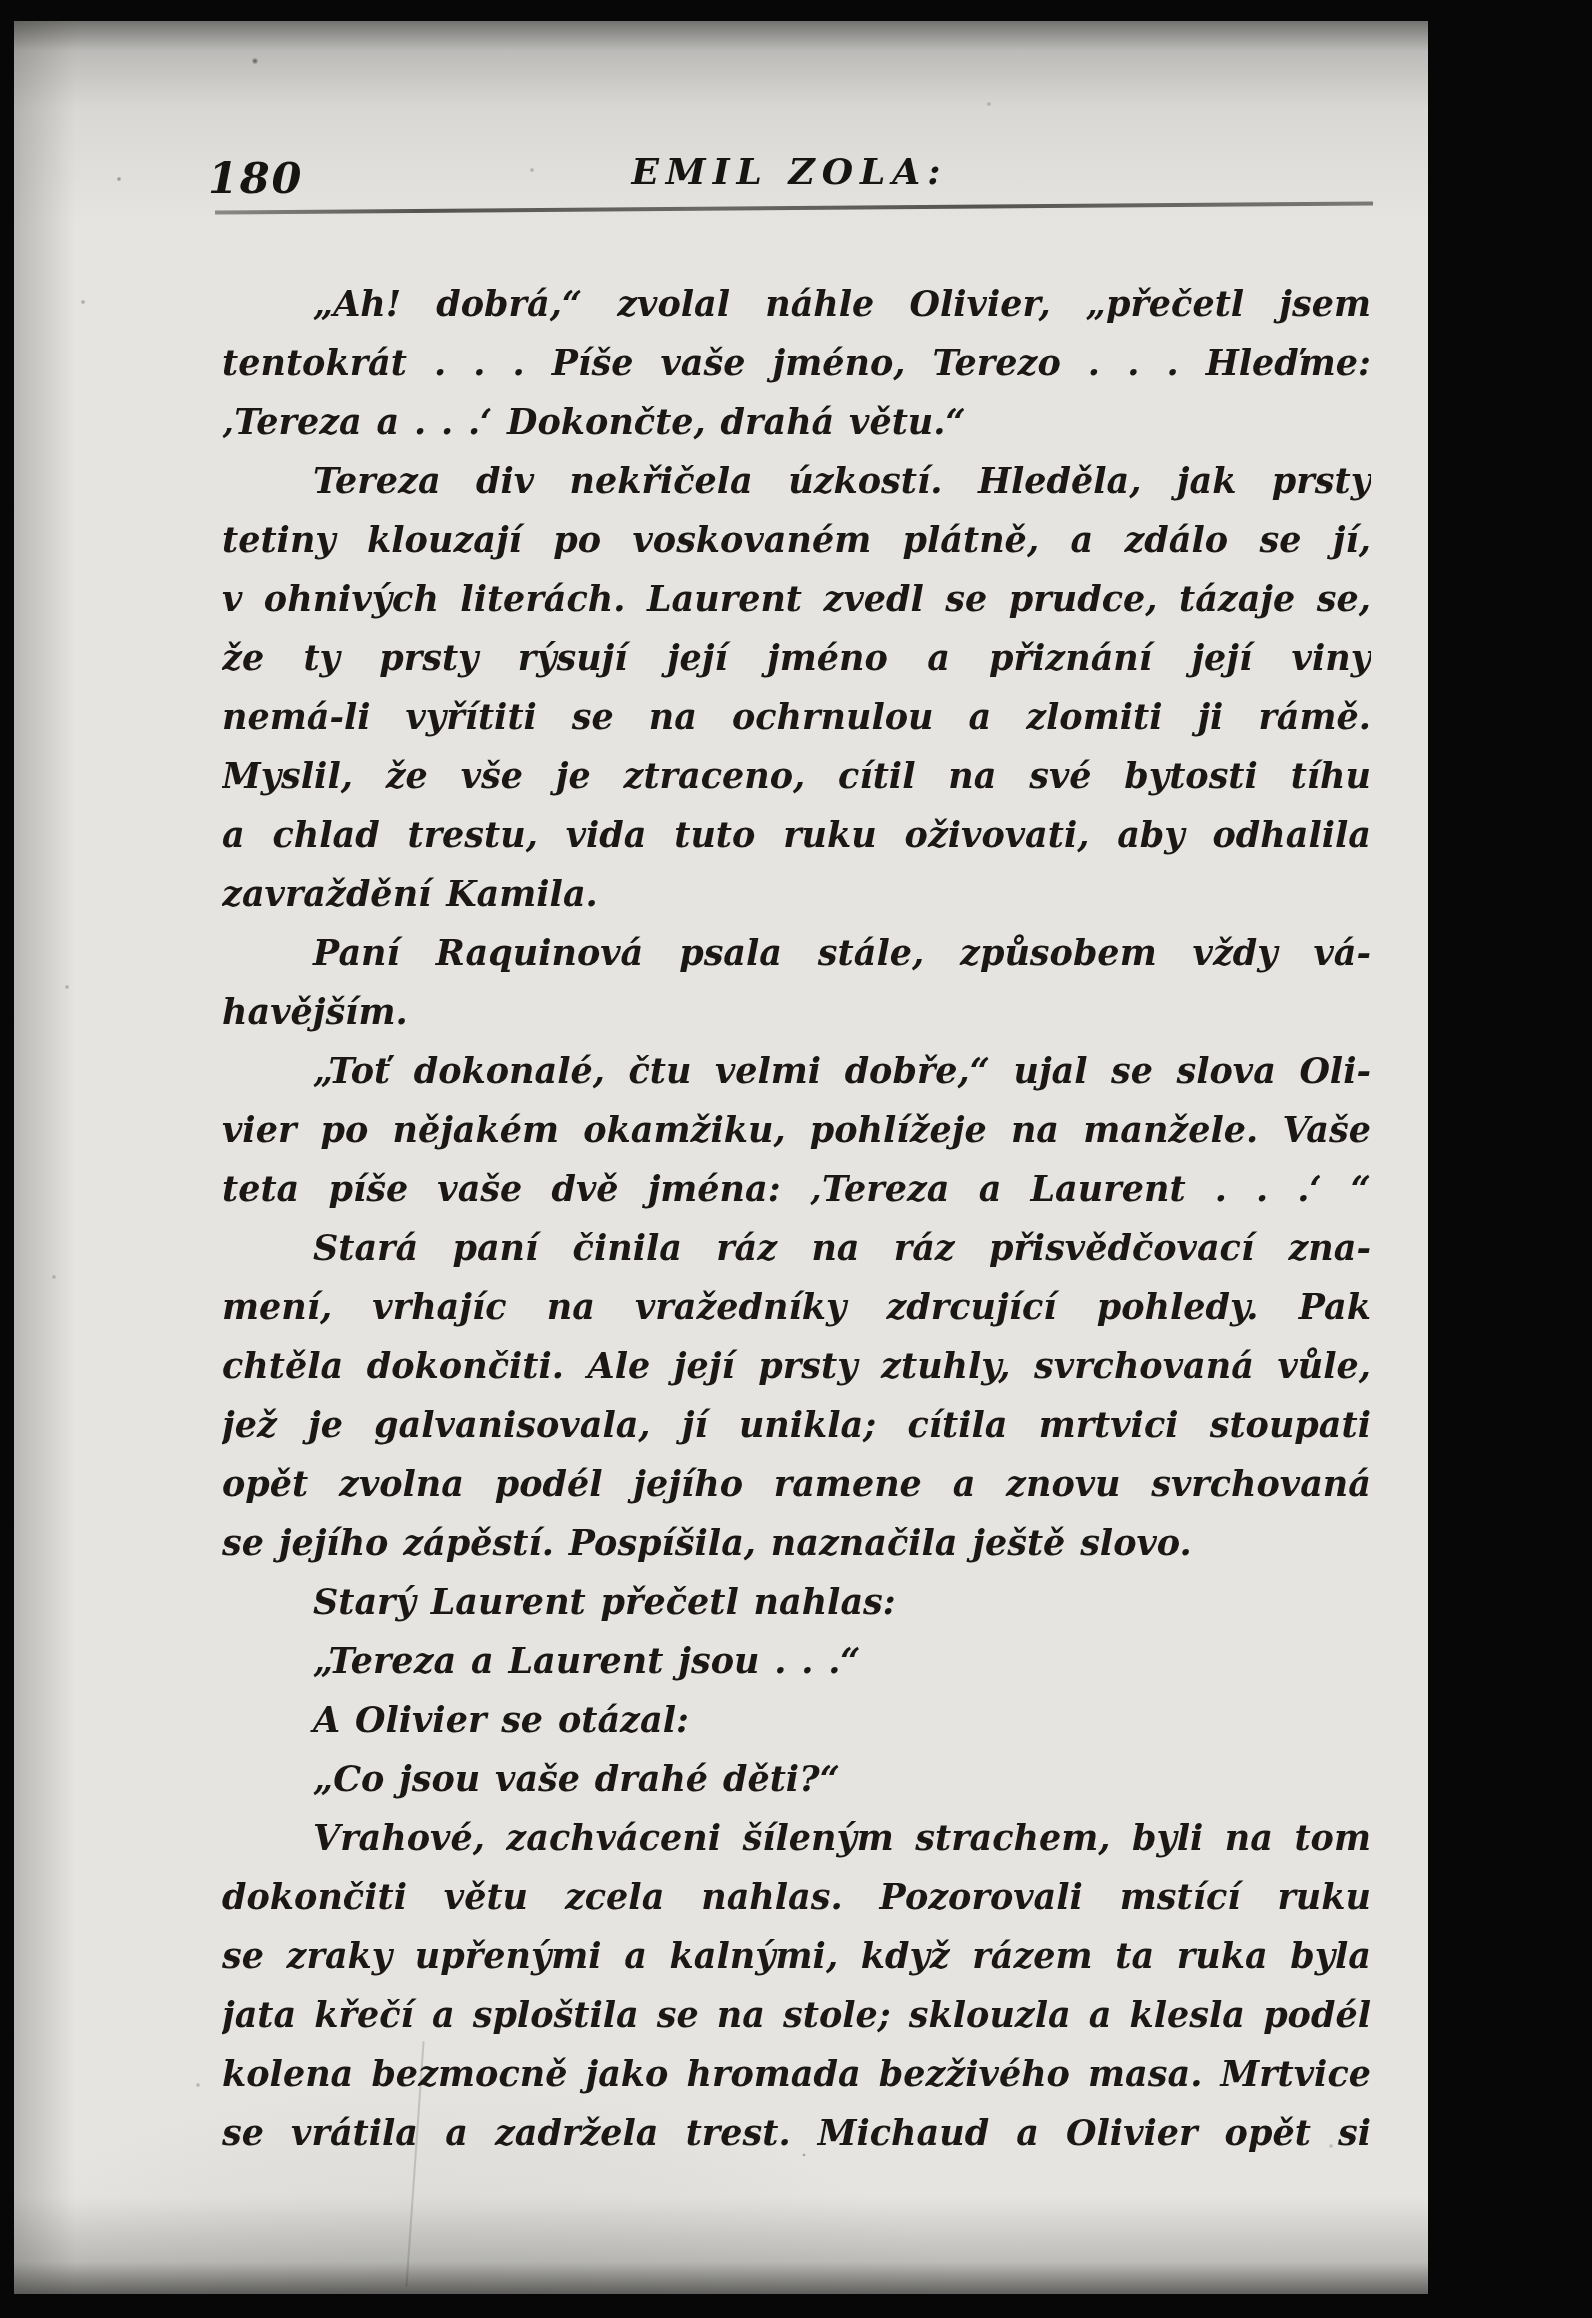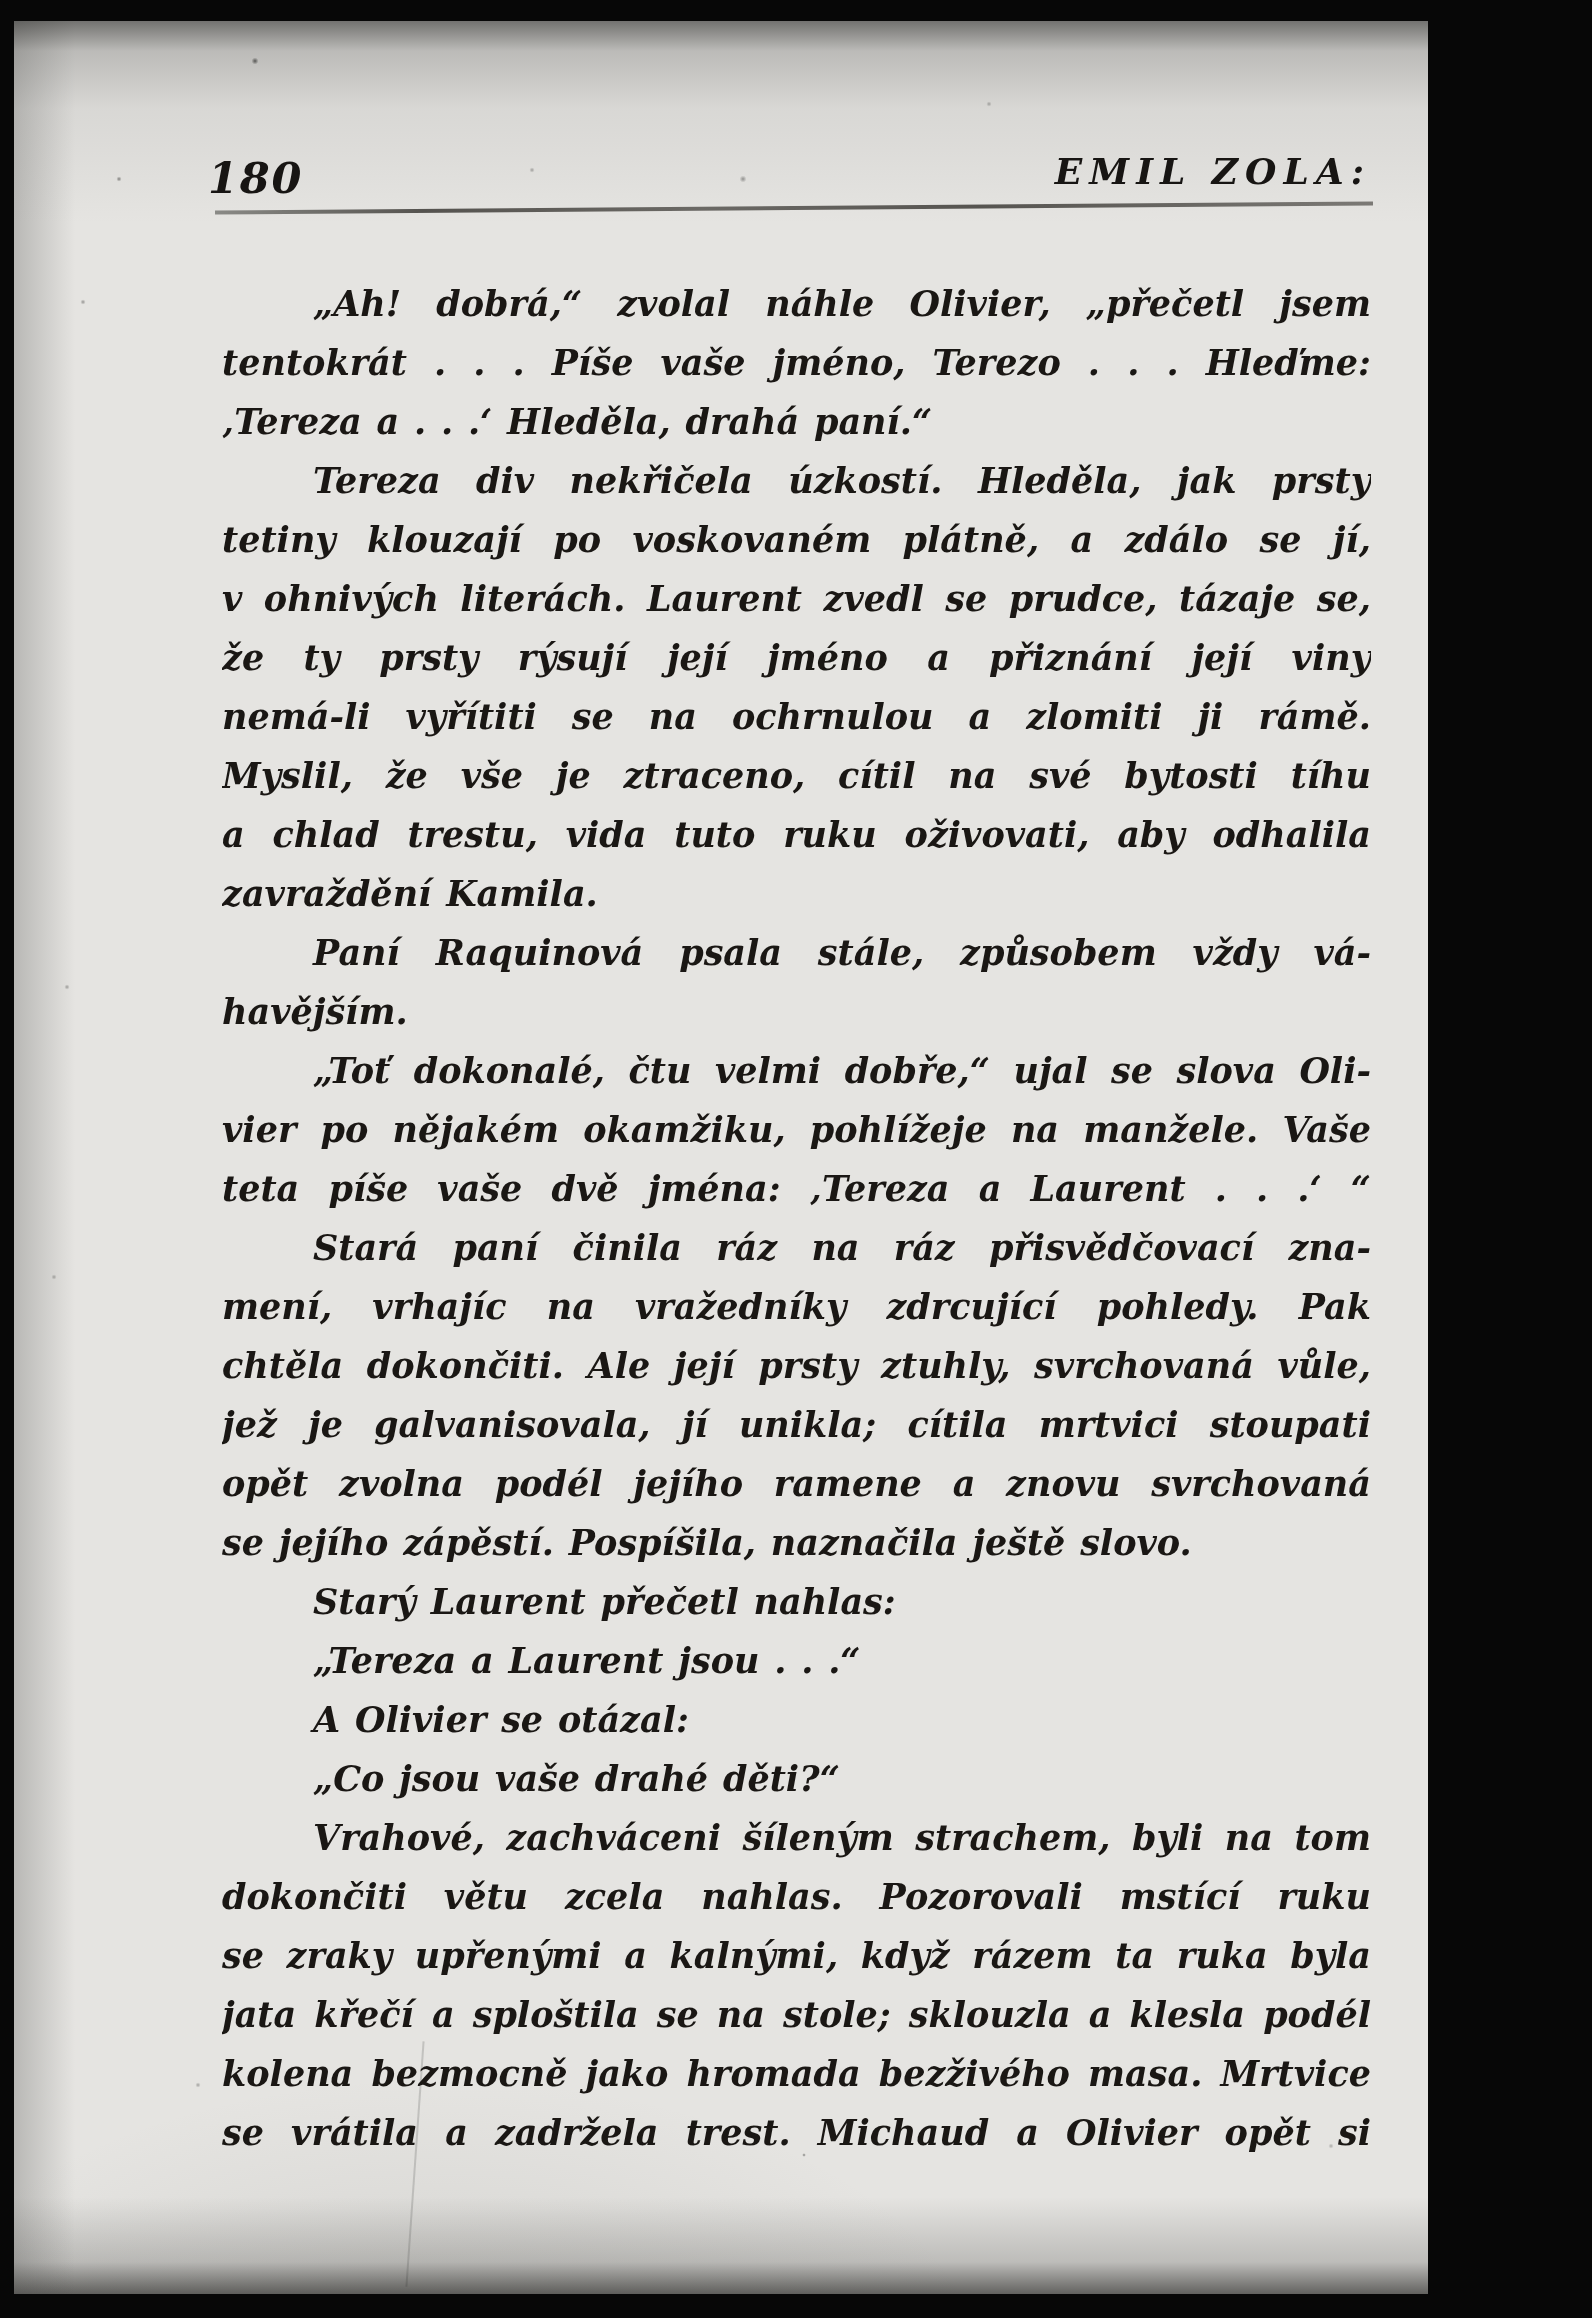--- a/index.html
+++ b/index.html
@@ -118,21 +118,21 @@
     font-weight: bold;
     letter-spacing: 1.8px;
     color: #171513;
     line-height: 40px;
   }
   .running-title {
     position: absolute;
     left: 0;
     right: 0;
     top: 0;
-    text-align: right;
+    text-align: center;
     font-size: 36px;
     font-weight: bold;
     letter-spacing: 7px;
     color: #171513;
     line-height: 37px;
   }
   .header-rule {
     position: absolute;
     left: 201px;
     top: 185px;
@@ -183,21 +183,21 @@
 
   <div class="header-row">
     <span class="page-number">180</span>
     <span class="running-title">EMIL ZOLA:</span>
   </div>
   <div class="header-rule"></div>
 
   <div class="text-block" id="text-block" style="color: rgb(26, 23, 20);">
       <div class="line indent just">„Ah! dobrá,“ zvolal náhle Olivier, „přečetl jsem</div>
       <div class="line just">tentokrát . . .  Píše vaše jméno, Terezo . . .  Hleďme:</div>
-      <div class="line">‚Tereza a . . .‘ Hleděla, drahá paní.“</div>
+      <div class="line">‚Tereza a . . .‘ Dokončte, drahá větu.“</div>
       <div class="line indent just">Tereza div nekřičela úzkostí.  Hleděla, jak prsty</div>
       <div class="line just">tetiny klouzají po voskovaném plátně, a zdálo se jí,</div>
       <div class="line just">v ohnivých literách. Laurent zvedl se prudce, tázaje se,</div>
       <div class="line just">že ty prsty rýsují její jméno a přiznání její viny</div>
       <div class="line just">nemá-li vyřítiti se na ochrnulou a zlomiti ji rámě.</div>
       <div class="line just">Myslil, že vše je ztraceno, cítil na své bytosti tíhu</div>
       <div class="line just">a chlad trestu, vida tuto ruku oživovati, aby odhalila</div>
       <div class="line">zavraždění Kamila.</div>
       <div class="line indent just">Paní Raquinová psala stále, způsobem vždy vá-</div>
       <div class="line">havějším.</div>

